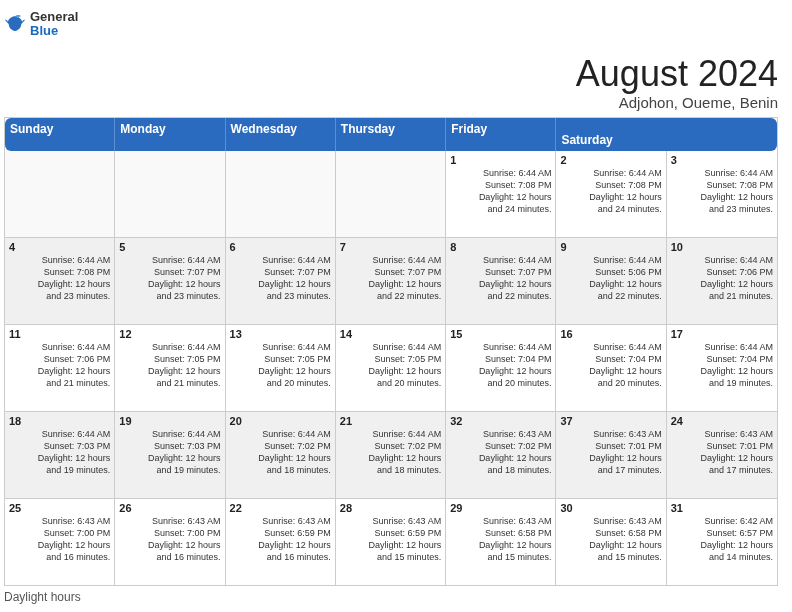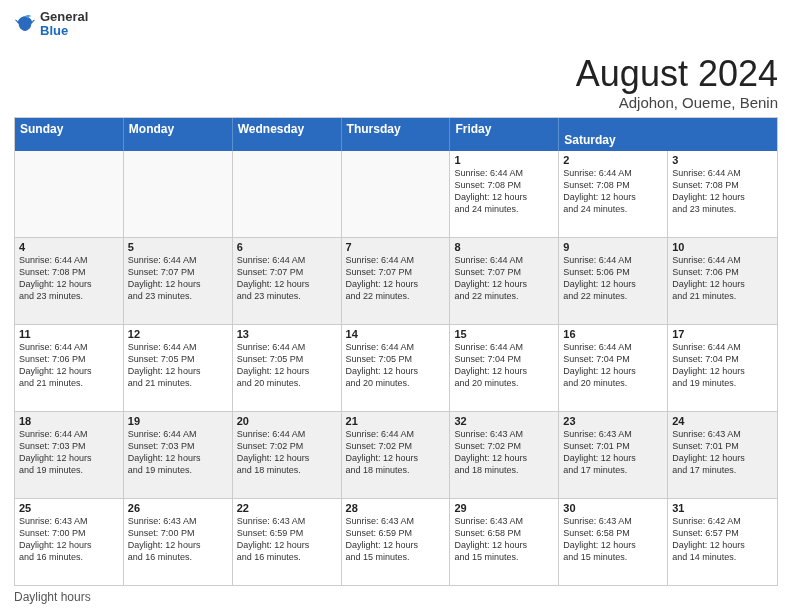--- a/index.html
+++ b/index.html
@@ -8,21 +8,21 @@
       background: #fff;
       width: 792px;
       height: 612px;
       overflow: hidden;
     }
     .page {
       width: 792px;
       height: 612px;
       display: flex;
       flex-direction: column;
-      padding: 10px 14px 8px 14px;
+      padding: 10px 14px 8px 4px;
     }
     .header {
       display: flex;
       justify-content: space-between;
       align-items: flex-start;
       margin-bottom: 6px;
     }
     .logo {
       display: flex;
       align-items: center;
@@ -58,20 +58,21 @@
     .calendar {
       flex: 1;
       display: flex;
       flex-direction: column;
       border: 1px solid #ccc;
     }
     .cal-header-row {
       display: grid;
       grid-template-columns: repeat(7, 1fr);
       background: #2a6abf;
+      border-radius: 6px;
     }
     .cal-header-cell {
       color: #fff;
       font-size: 12px;
       font-weight: bold;
       padding: 4px 5px;
       text-align: left;
       border-right: 1px solid #5a8fd0;
     }
     .cal-header-cell:last-child { border-right: none; margin-top: 11px; }
@@ -103,20 +104,21 @@
       font-size: 11px;
       font-weight: bold;
       color: #222;
       display: block;
       margin-bottom: 1px;
     }
     .cell-detail {
       font-size: 9px;
       color: #333;
       line-height: 1.35;
+      text-align: right;
     }
     .footer-note {
       font-size: 12px;
       color: #555;
       margin-top: 4px;
       text-align: left;
     }
   </style>
 </head>
 <body>
@@ -308,21 +310,21 @@
 and 18 minutes.</div>
           </div>
           <div class="cal-cell shaded">
             <span class="day-num">32</span>
             <div class="cell-detail" style="white-space: pre-line;">Sunrise: 6:43 AM
 Sunset: 7:02 PM
 Daylight: 12 hours
 and 18 minutes.</div>
           </div>
           <div class="cal-cell shaded">
-            <span class="day-num">23</span>
+            <span class="day-num">37</span>
             <div class="cell-detail" style="white-space: pre-line;">Sunrise: 6:43 AM
 Sunset: 7:01 PM
 Daylight: 12 hours
 and 17 minutes.</div>
           </div>
           <div class="cal-cell shaded">
             <span class="day-num">24</span>
             <div class="cell-detail" style="white-space: pre-line;">Sunrise: 6:43 AM
 Sunset: 7:01 PM
 Daylight: 12 hours

